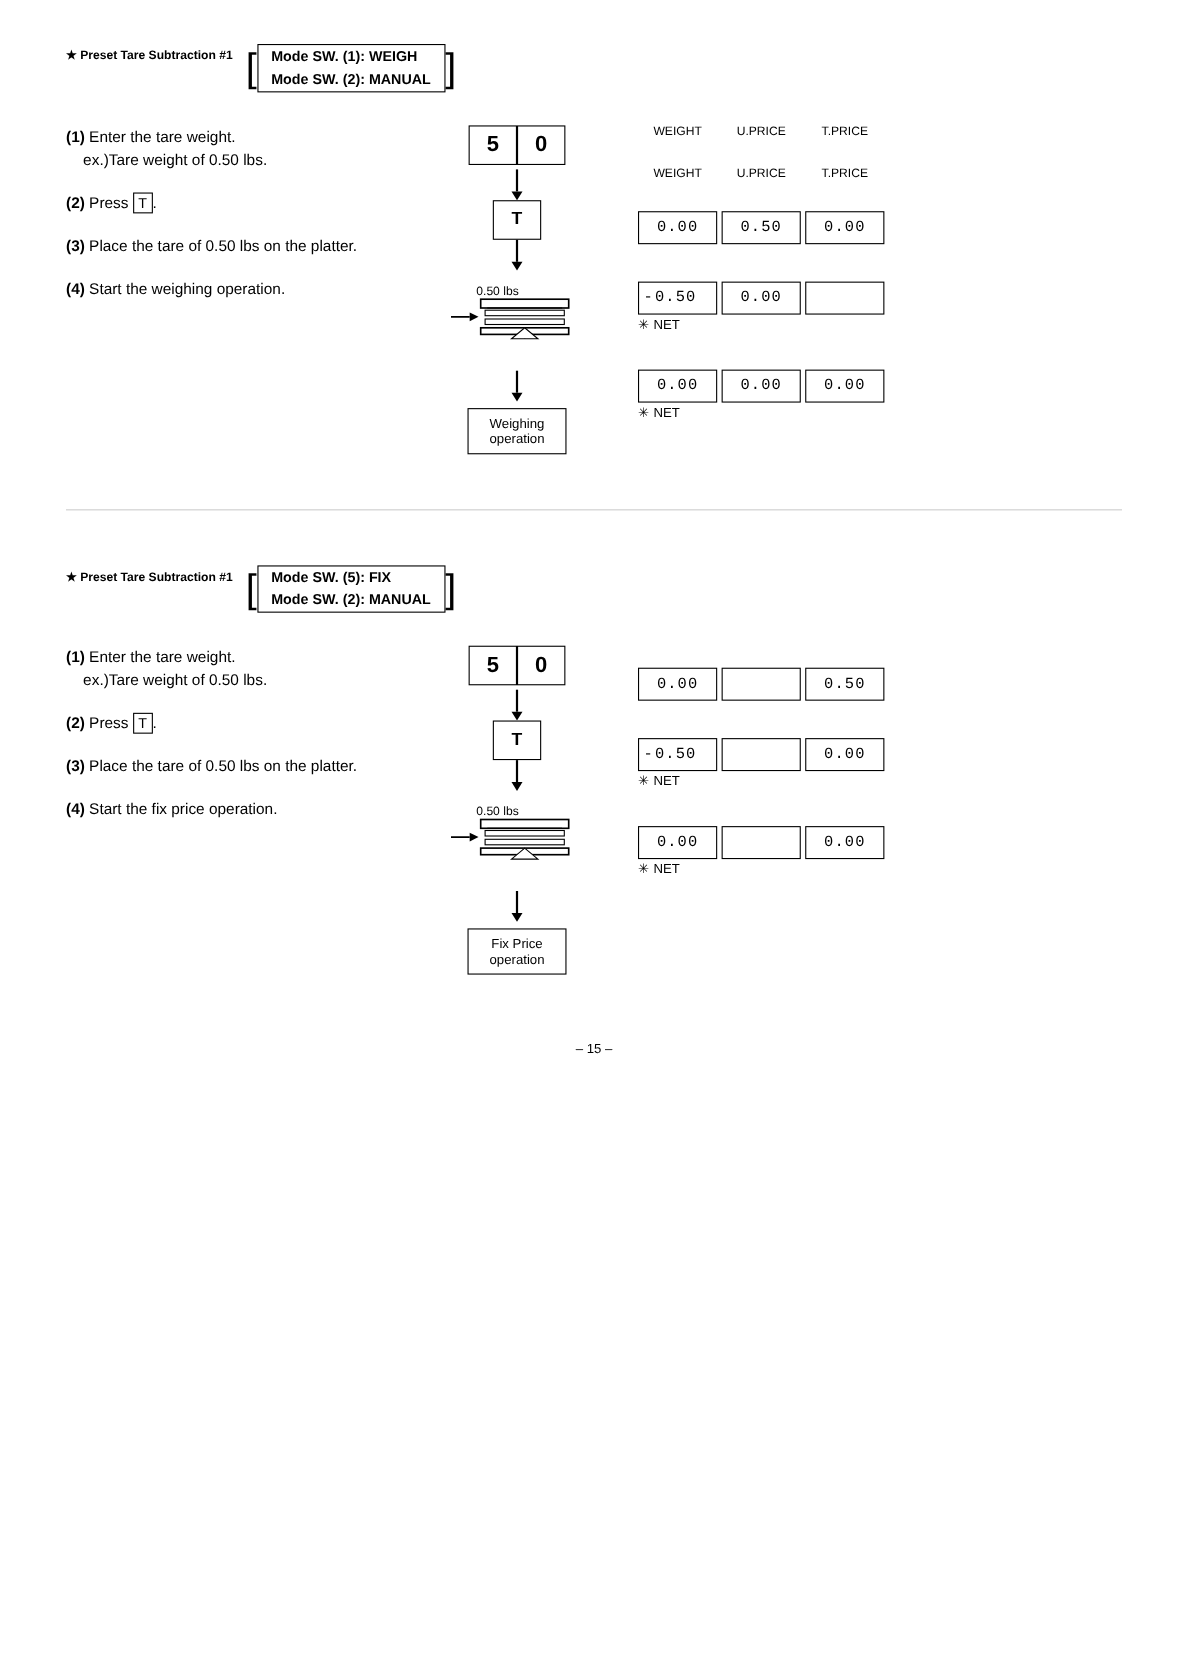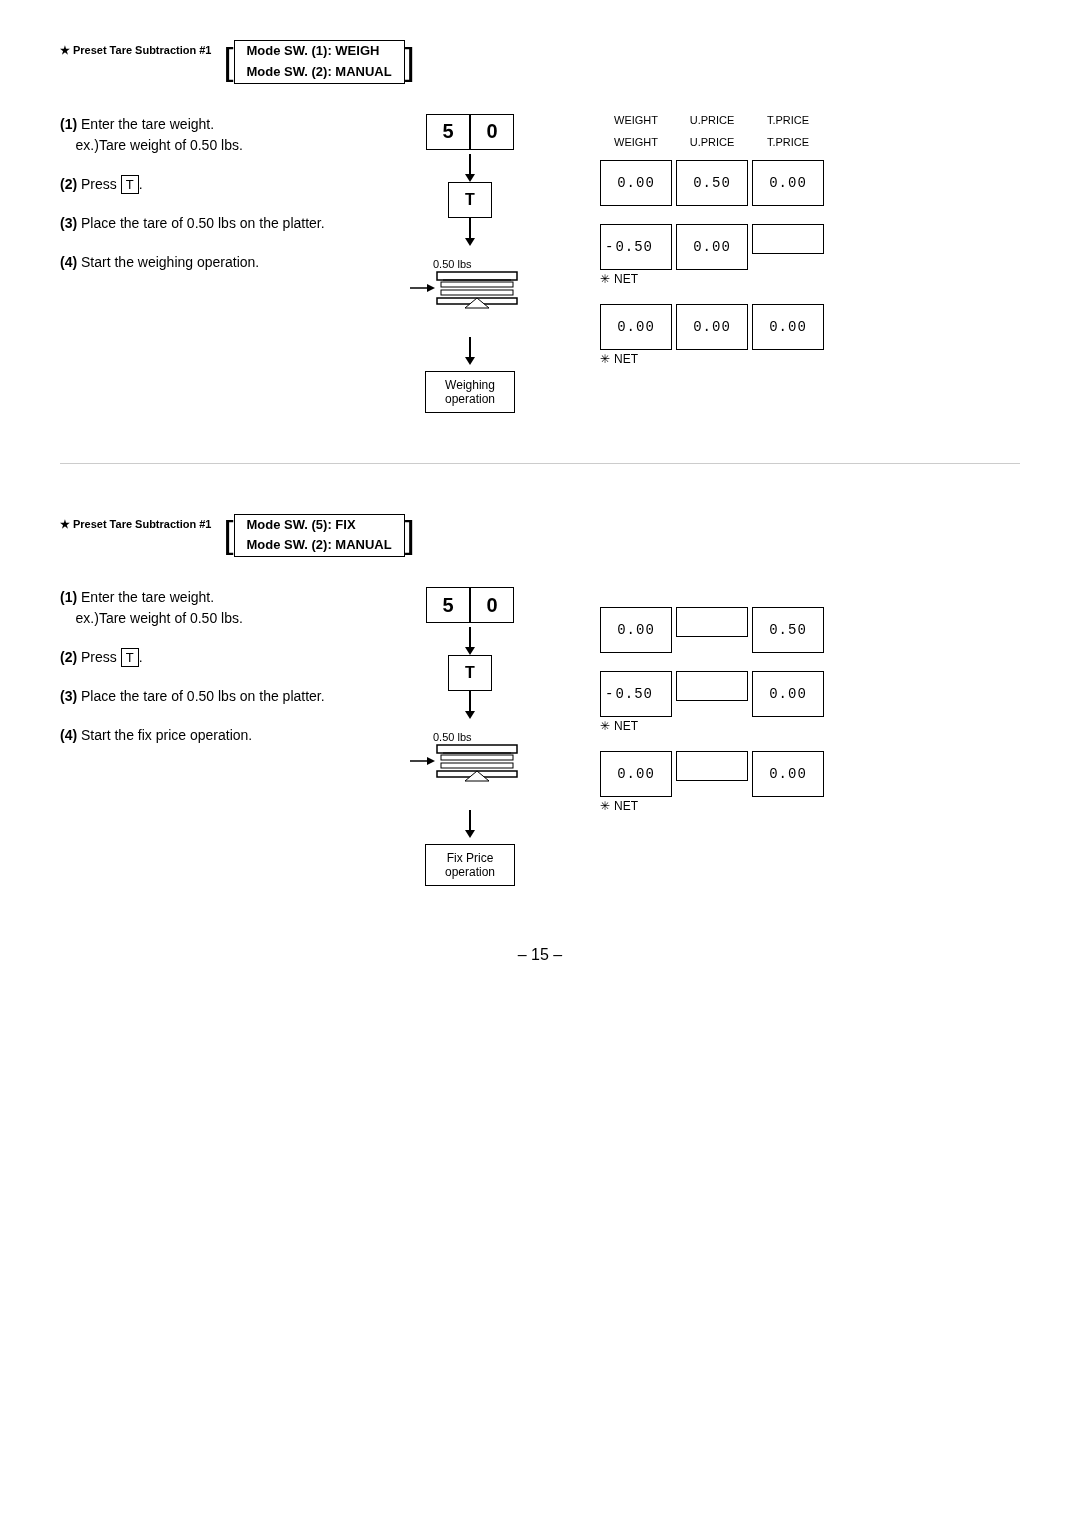--- a/index.html
+++ b/index.html
@@ -123,33 +123,32 @@
     .arrow-line-container {
       display: flex;
       flex-direction: column;
       align-items: center;
     }
 
     
     .display-panels {
       display: flex;
       flex-direction: column;
-      gap: 10px;
-      margin-left: 20px;
+      gap: 26px;
     }
 
     .panel-header {
       font-size: 11px;
       text-align: center;
     }
 
     .display-cell {
       border: 1.5px solid #000;
       width: 72px;
-      height: 46px;
+      height: 30px;
       display: flex;
       align-items: center;
       justify-content: center;
       font-size: 14px;
       font-family: 'Courier New', monospace;
       letter-spacing: 1px;
       background: #fff;
     }
 
     .display-cell-empty {
@@ -174,21 +173,21 @@
     }
 
     
     .scale-svg-container {
       margin: 4px 0;
     }
 
     .page-number {
       text-align: center;
       margin-top: 60px;
-      font-size: 16px;
+      font-size: 12px;
     }
 
     .divider {
       border: none;
       border-top: 1px solid #ccc;
       margin: 40px 0;
     }
 
     .mode-content {
       display: flex;

